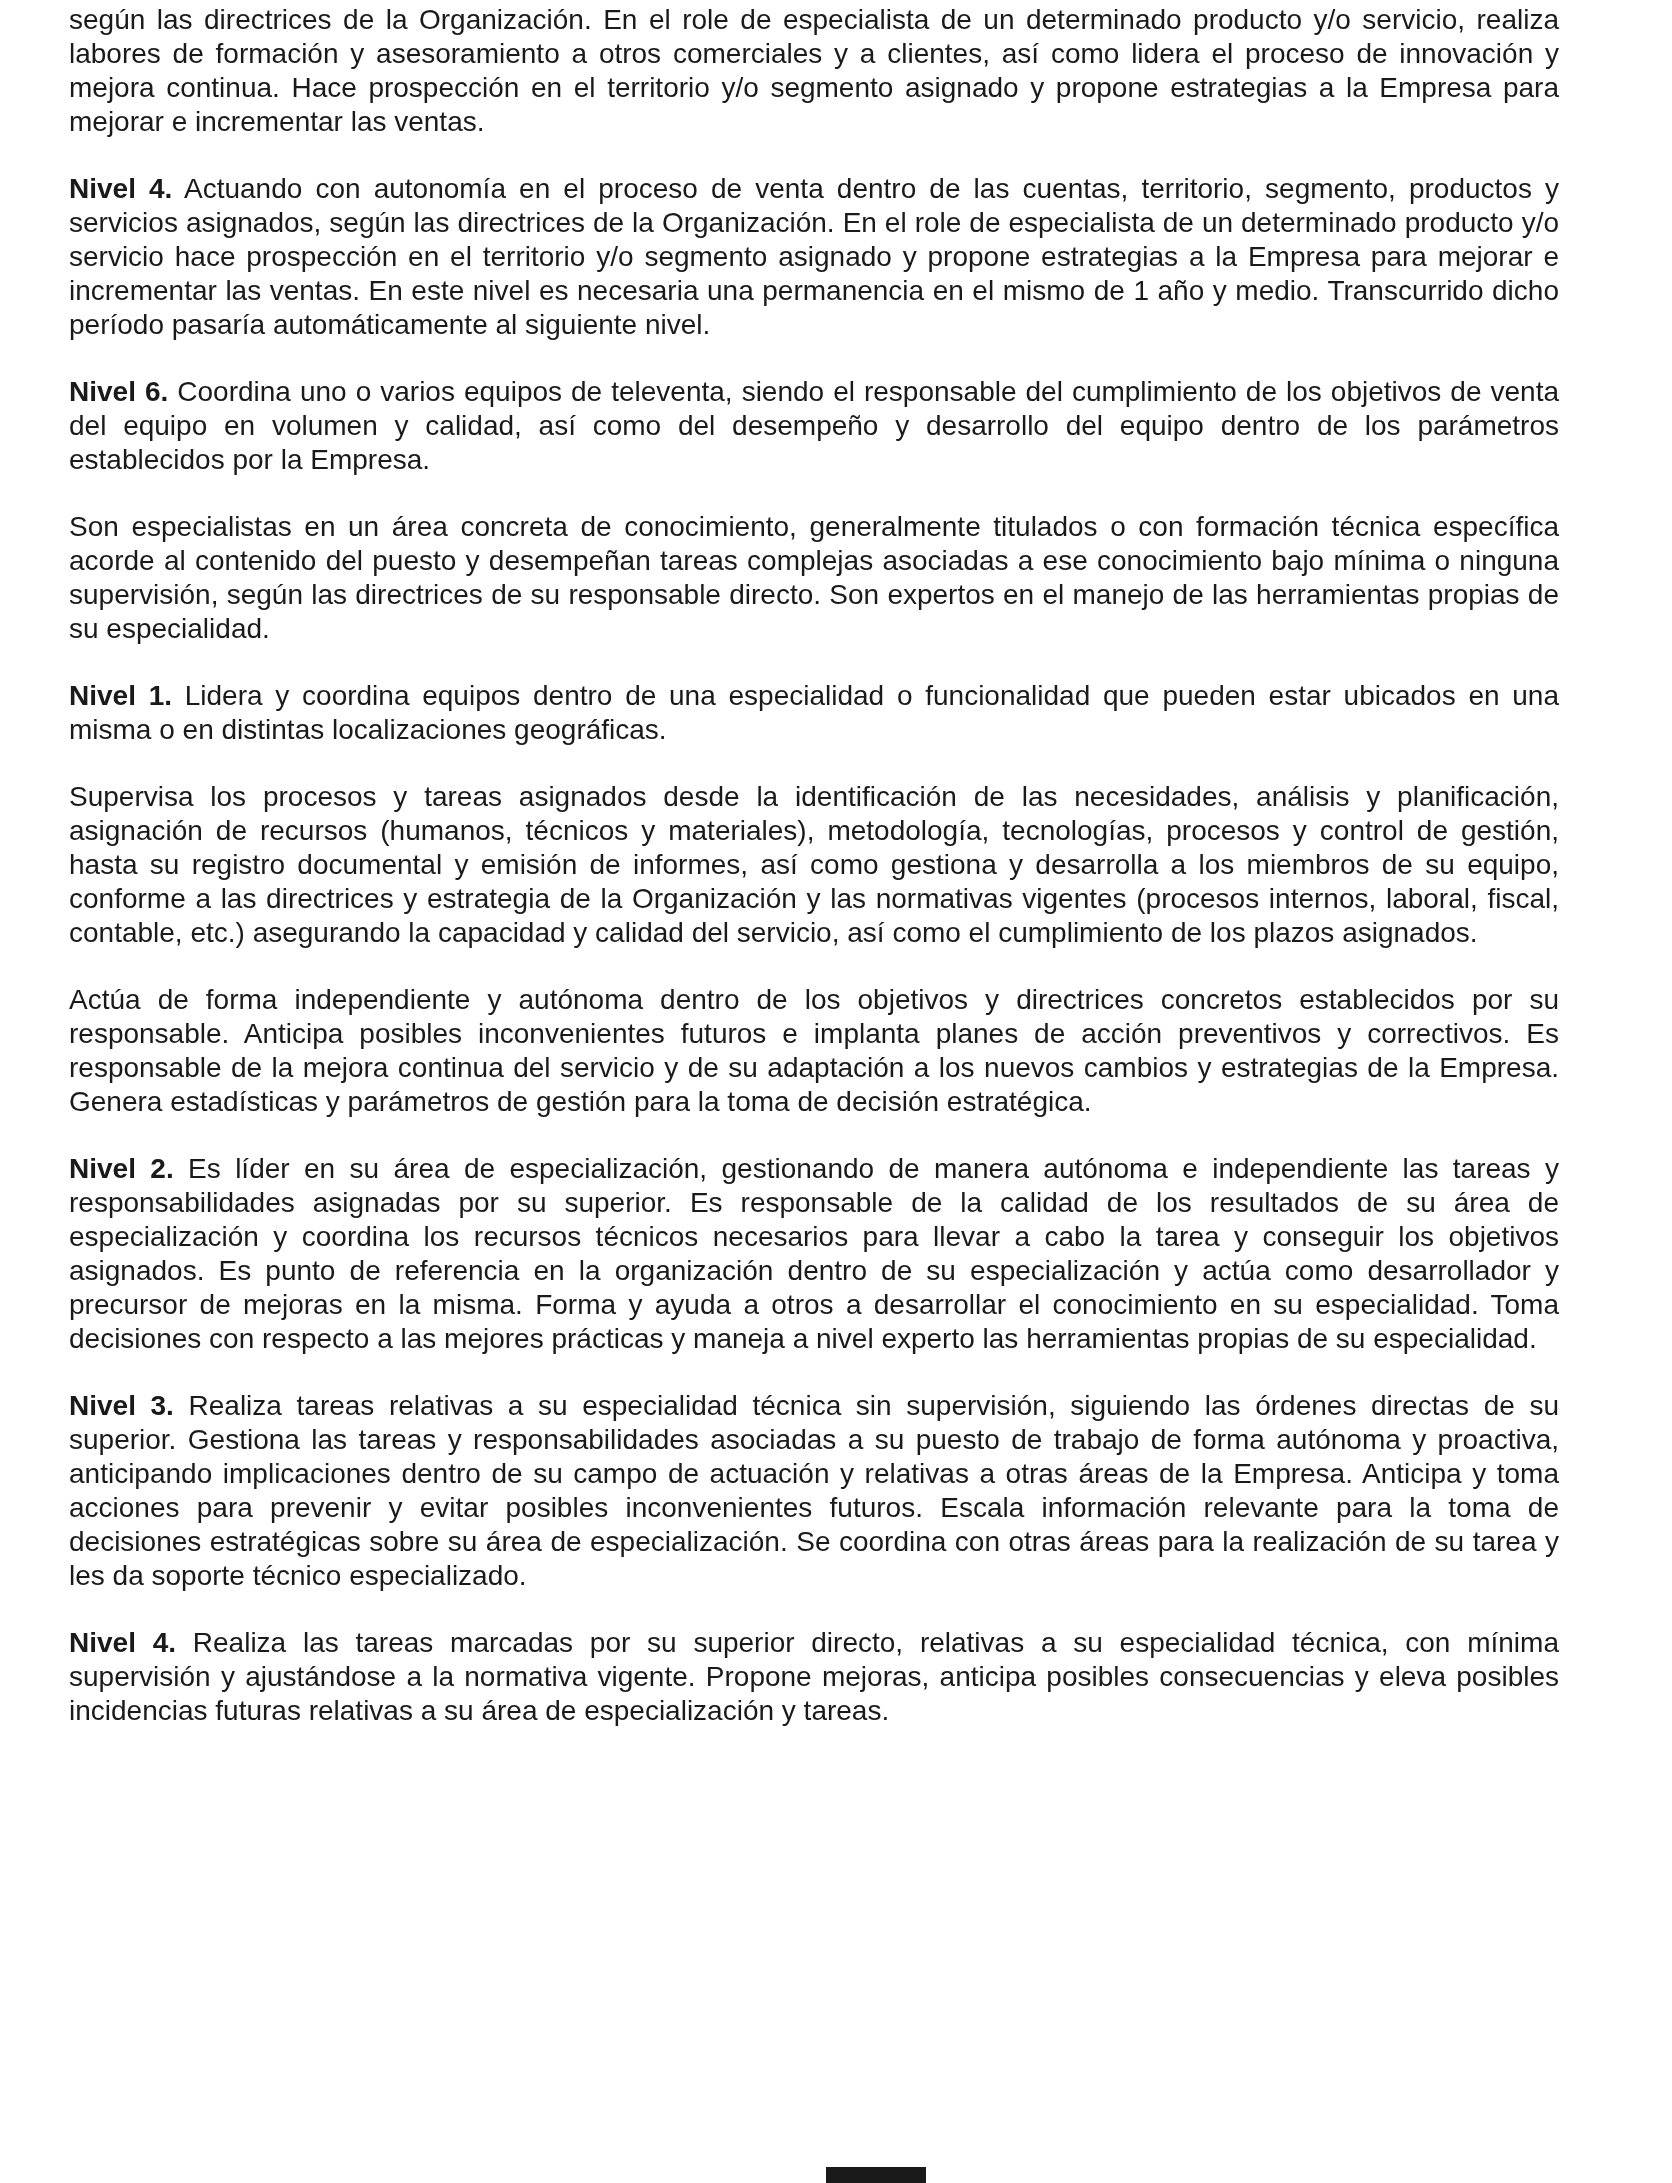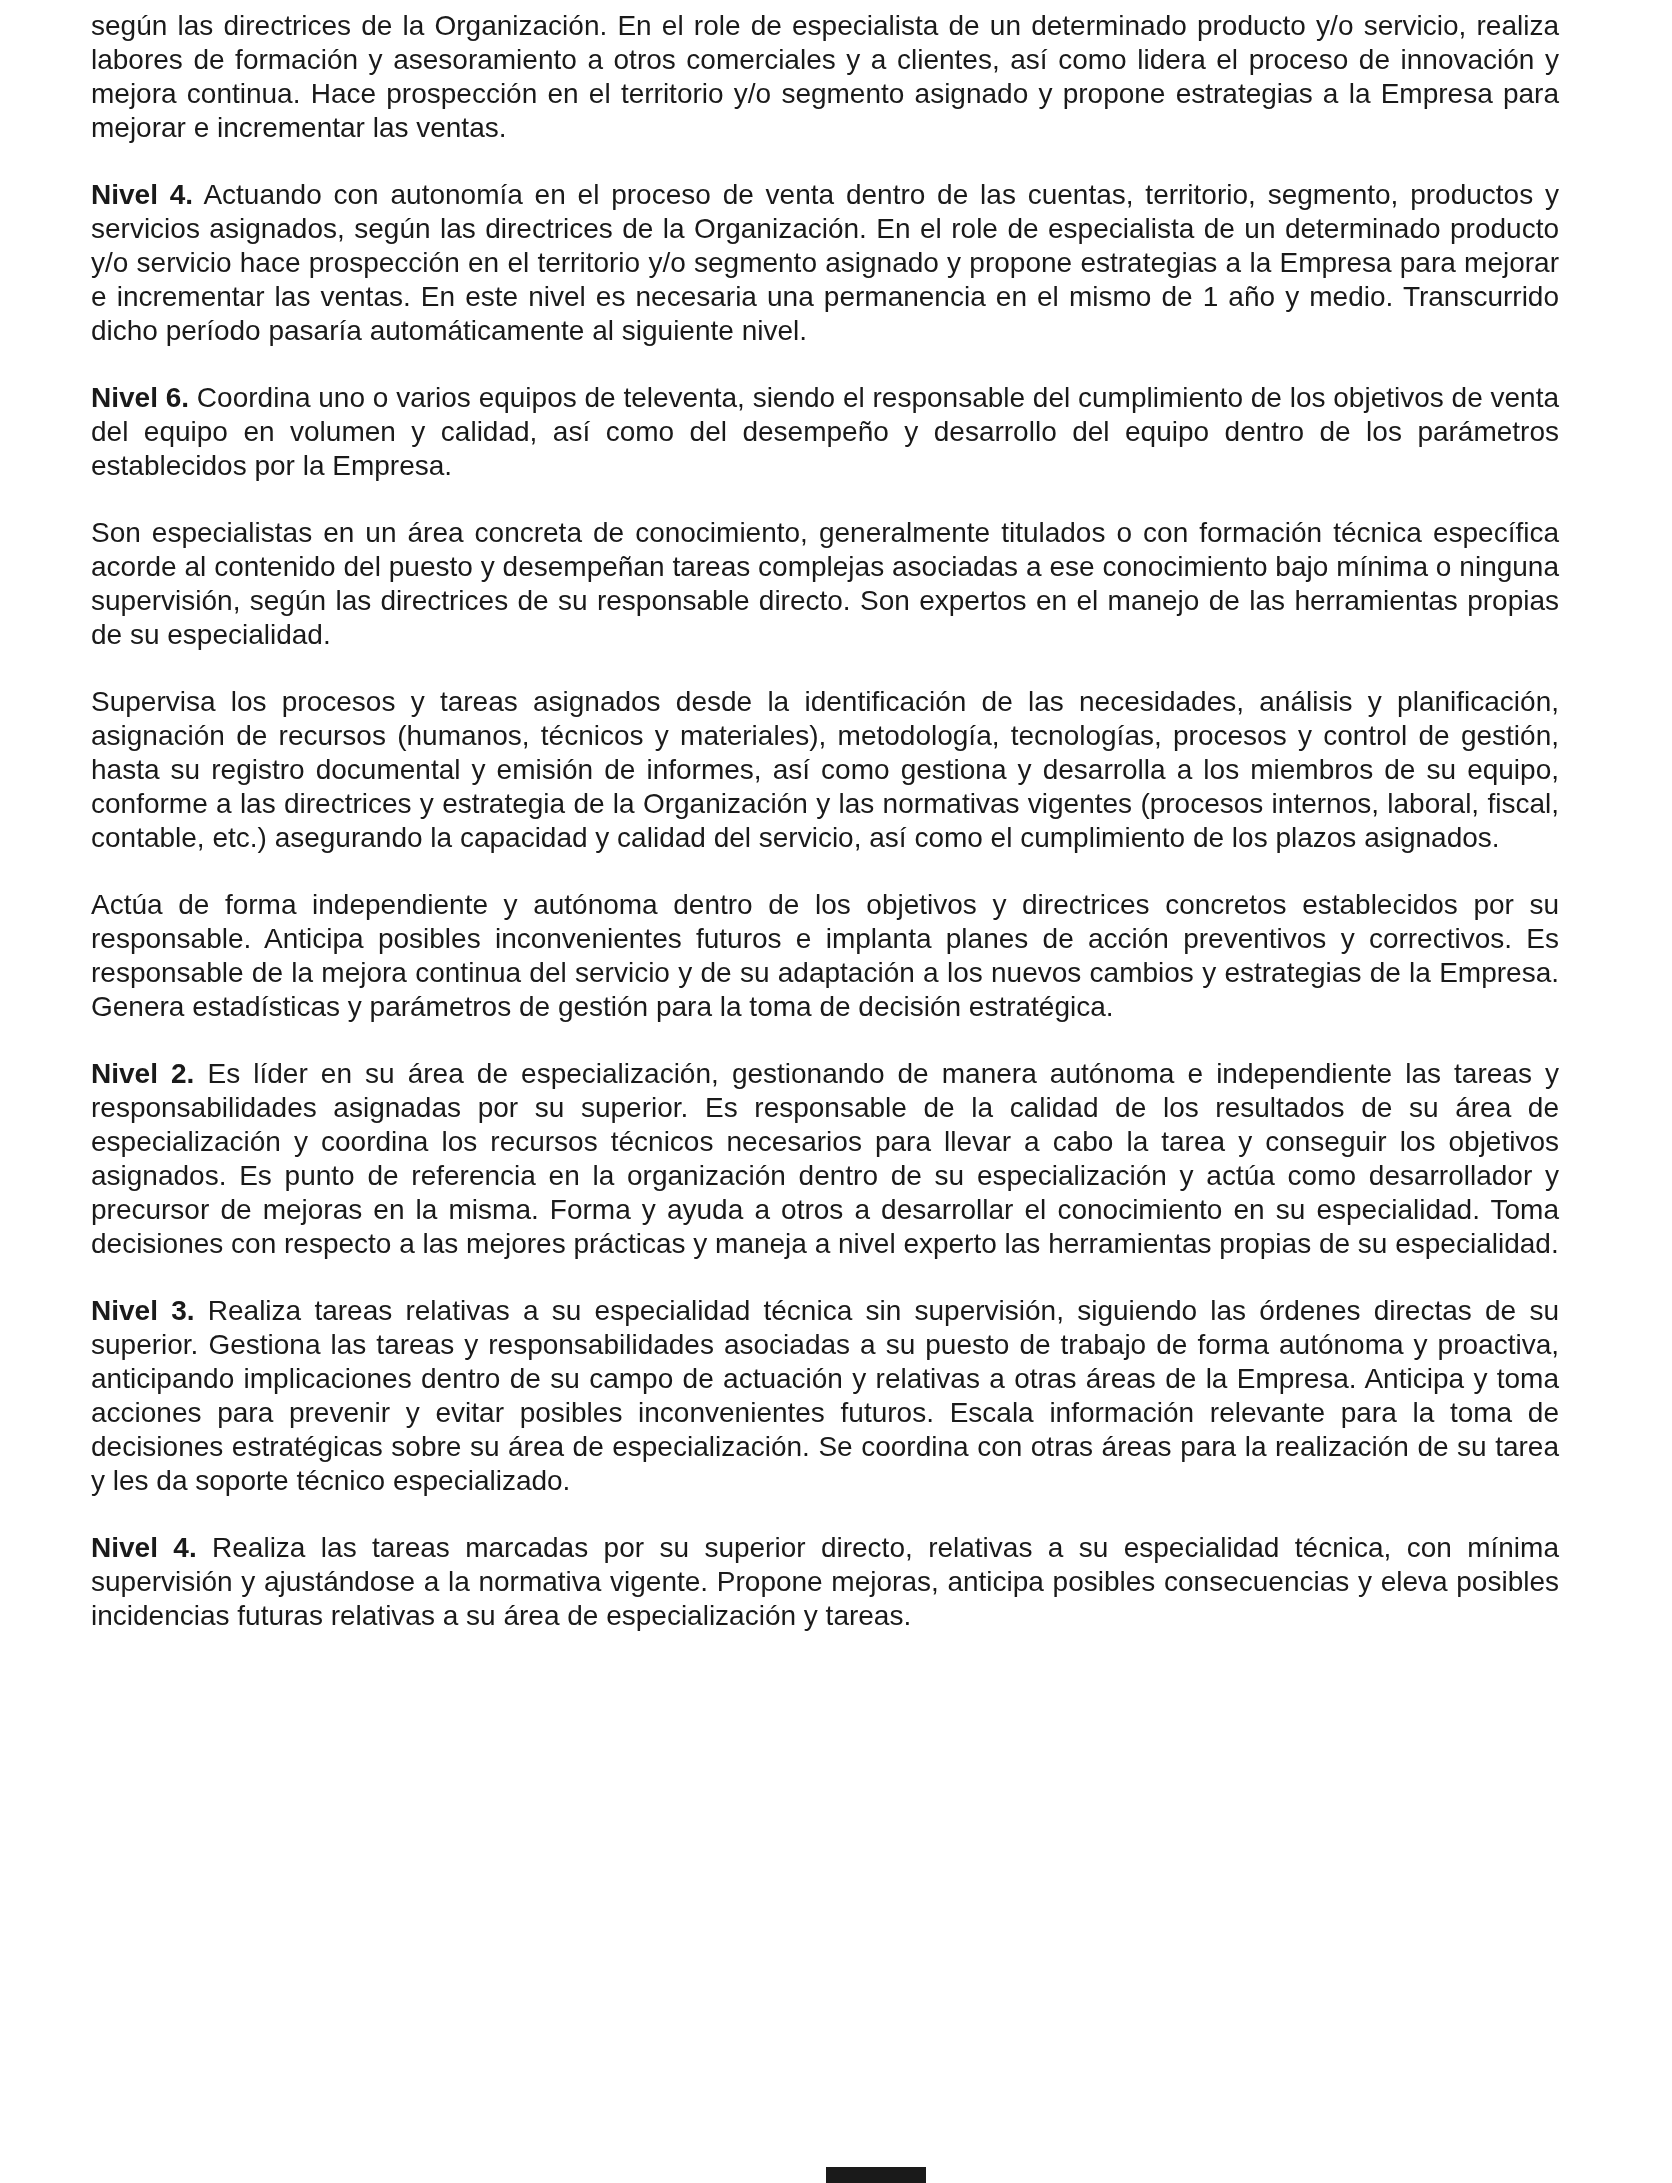--- a/index.html
+++ b/index.html
@@ -8,22 +8,21 @@
     height: 2183px;
     background: #ffffff;
     overflow: hidden;
   }
   body {
     font-family: "Liberation Sans", sans-serif;
     color: #1a1a1a;
     position: relative;
   }
   .doc {
-    padding: 3px 113px 0 91px;
-    margin-top: 6px;
+    padding: 3px 113px 0 69px;
   }
   .doc p {
     font-size: 28px;
     line-height: 34px;
     text-align: justify;
     margin-bottom: 33px;
   }
   .doc p b.lead {
     font-weight: bold;
   }
@@ -51,20 +50,21 @@
   <p><b class="lead"></b><span>según las directrices de la Organización. En el role de especialista de un determinado producto y/o servicio, realiza labores de formación y asesoramiento a otros comerciales y a clientes, así como lidera el proceso de innovación y mejora continua. Hace prospección en el territorio y/o segmento asignado y propone estrategias a la Empresa para mejorar e incrementar las ventas.</span></p>
 
   <p><b class="lead">Nivel 4.</b><span> Actuando con autonomía en el proceso de venta dentro de las cuentas, territorio, segmento, productos y servicios asignados, según las directrices de la Organización. En el role de especialista de un determinado producto y/o servicio hace prospección en el territorio y/o segmento asignado y propone estrategias a la Empresa para mejorar e incrementar las ventas. En este nivel es necesaria una permanencia en el mismo de 1 año y medio. Transcurrido dicho período pasaría automáticamente al siguiente nivel.</span></p>
 
   <p><b class="lead">Nivel 6.</b><span> Coordina uno o varios equipos de televenta, siendo el responsable del cumplimiento de los objetivos de venta del equipo en volumen y calidad, así como del desempeño y desarrollo del equipo dentro de los parámetros establecidos por la Empresa.</span></p>
 
 
 
   <p><b class="lead"></b><span>Son especialistas en un área concreta de conocimiento, generalmente titulados o con formación técnica específica acorde al contenido del puesto y desempeñan tareas complejas asociadas a ese conocimiento bajo mínima o ninguna supervisión, según las directrices de su responsable directo. Son expertos en el manejo de las herramientas propias de su especialidad.</span></p>
 
+  <p><b class="lead">Nivel 1.</b><span> Lidera y coordina equipos dentro de una especialidad o funcionalidad que pueden estar ubicados en una misma o en distintas localizaciones geográficas.</span></p>
 
   <p><b class="lead"></b><span>Supervisa los procesos y tareas asignados desde la identificación de las necesidades, análisis y planificación, asignación de recursos (humanos, técnicos y materiales), metodología, tecnologías, procesos y control de gestión, hasta su registro documental y emisión de informes, así como gestiona y desarrolla a los miembros de su equipo, conforme a las directrices y estrategia de la Organización y las normativas vigentes (procesos internos, laboral, fiscal, contable, etc.) asegurando la capacidad y calidad del servicio, así como el cumplimiento de los plazos asignados.</span></p>
 
   <p><b class="lead"></b><span>Actúa de forma independiente y autónoma dentro de los objetivos y directrices concretos establecidos por su responsable. Anticipa posibles inconvenientes futuros e implanta planes de acción preventivos y correctivos. Es responsable de la mejora continua del servicio y de su adaptación a los nuevos cambios y estrategias de la Empresa. Genera estadísticas y parámetros de gestión para la toma de decisión estratégica.</span></p>
 
 
   <p><b class="lead">Nivel 2.</b><span> Es líder en su área de especialización, gestionando de manera autónoma e independiente las tareas y responsabilidades asignadas por su superior. Es responsable de la calidad de los resultados de su área de especialización y coordina los recursos técnicos necesarios para llevar a cabo la tarea y conseguir los objetivos asignados. Es punto de referencia en la organización dentro de su especialización y actúa como desarrollador y precursor de mejoras en la misma. Forma y ayuda a otros a desarrollar el conocimiento en su especialidad. Toma decisiones con respecto a las mejores prácticas y maneja a nivel experto las herramientas propias de su especialidad.</span></p>
 
   <p><b class="lead">Nivel 3.</b><span> Realiza tareas relativas a su especialidad técnica sin supervisión, siguiendo las órdenes directas de su superior. Gestiona las tareas y responsabilidades asociadas a su puesto de trabajo de forma autónoma y proactiva, anticipando implicaciones dentro de su campo de actuación y relativas a otras áreas de la Empresa. Anticipa y toma acciones para prevenir y evitar posibles inconvenientes futuros. Escala información relevante para la toma de decisiones estratégicas sobre su área de especialización. Se coordina con otras áreas para la realización de su tarea y les da soporte técnico especializado.</span></p>
 

